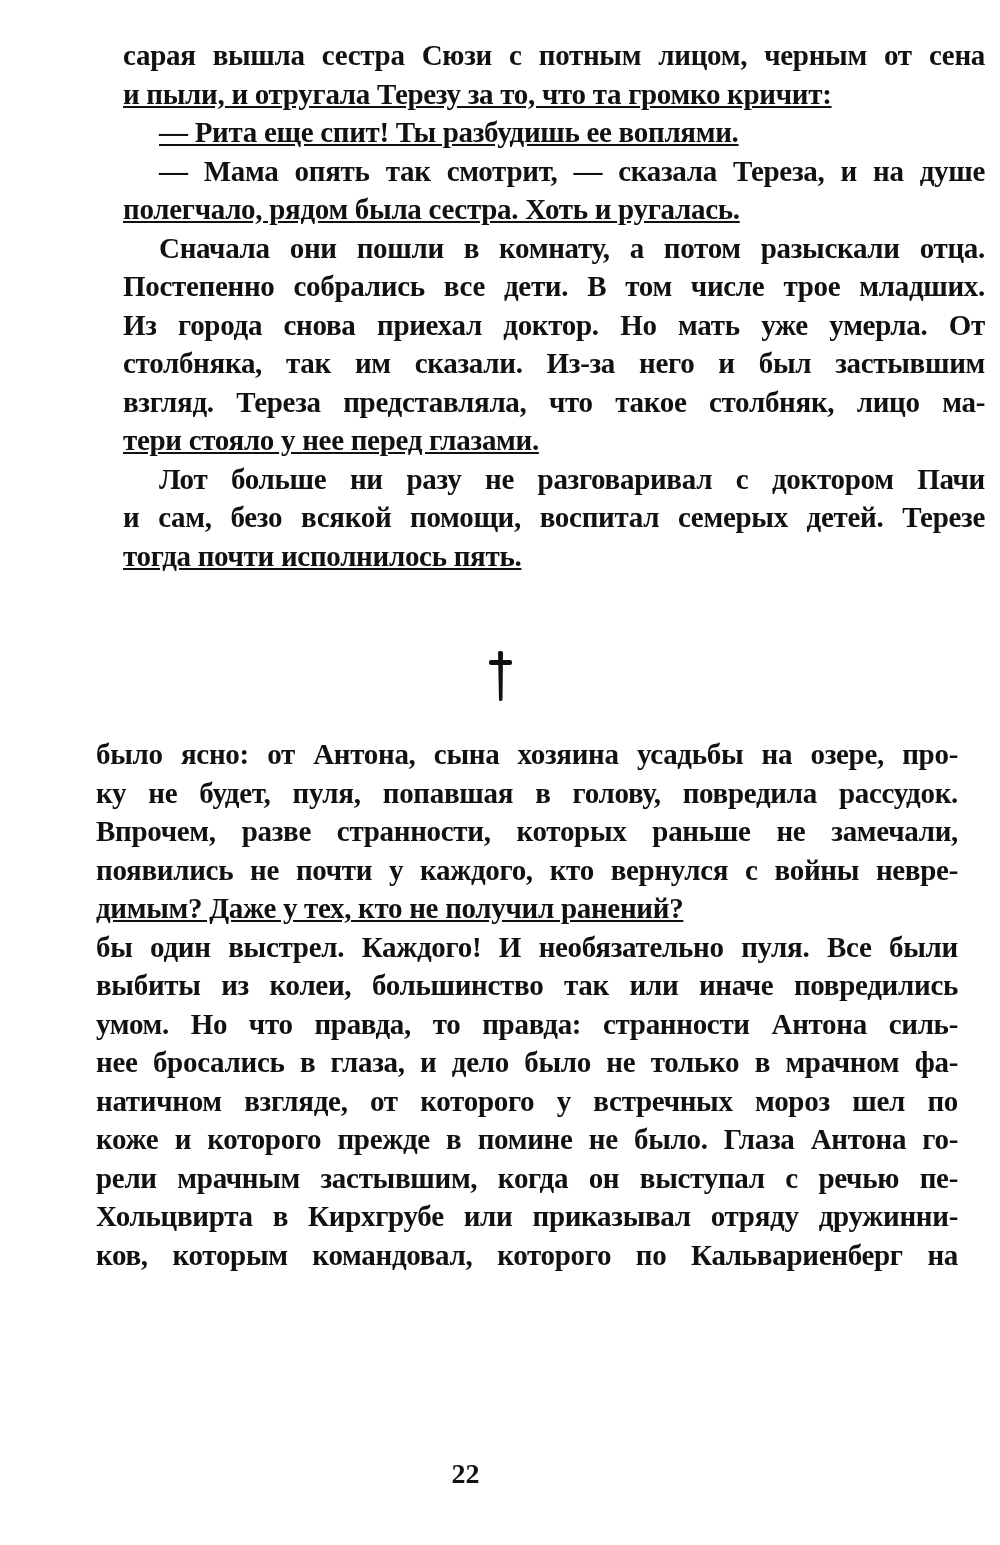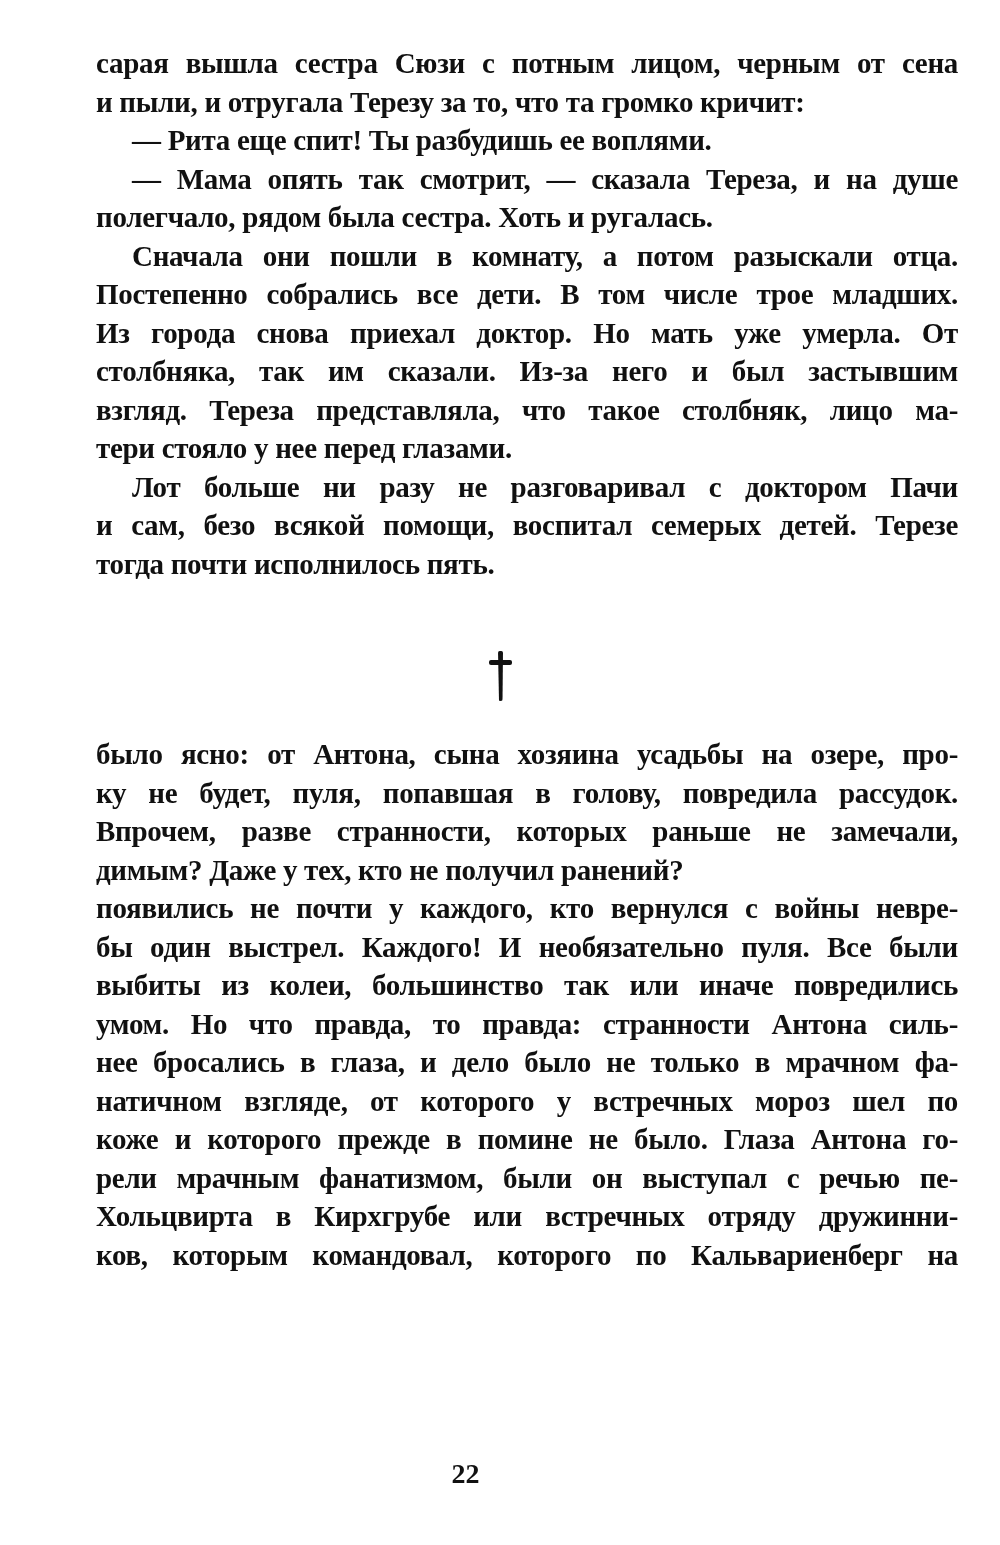--- a/index.html
+++ b/index.html
@@ -32,20 +32,21 @@
       line-height: 38.5px;
       font-size: 29px;
       font-weight: bold;
       white-space: nowrap;
       text-align: justify;
       text-align-last: justify;
       letter-spacing: -0.3px;
     }
     .line.last {
       text-align-last: left;
+      text-decoration: underline;
     }
     .line.indent {
       padding-left: 36px;
     }
     .section-break {
       position: absolute;
       left: 0;
       width: 1000px;
       top: 640px;
       height: 70px;
@@ -86,51 +87,51 @@
       font-size: 28px;
       font-weight: bold;
       line-height: 38px;
     }
   </style>
 </head>
 <body>
 
 <div class="page">
 
-  <div class="block" style="top: 44px;">
+  <div class="block" style="top: 36px; margin-left: 27px;">
     <span class="line">сарая вышла сестра Сюзи с потным лицом, черным от сена</span>
     <span class="line last">и пыли, и отругала Терезу за то, что та громко кричит:</span>
     <span class="line indent last">— Рита еще спит! Ты разбудишь ее воплями.</span>
     <span class="line indent">— Мама опять так смотрит, — сказала Тереза, и на душе</span>
     <span class="line last">полегчало, рядом была сестра. Хоть и ругалась.</span>
     <span class="line indent">Сначала они пошли в комнату, а потом разыскали отца.</span>
     <span class="line">Постепенно собрались все дети. В том числе трое младших.</span>
     <span class="line">Из города снова приехал доктор. Но мать уже умерла. От</span>
     <span class="line">столбняка, так им сказали. Из-за него и был застывшим</span>
     <span class="line">взгляд. Тереза представляла, что такое столбняк, лицо ма-</span>
     <span class="line last">тери стояло у нее перед глазами.</span>
     <span class="line indent">Лот больше ни разу не разговаривал с доктором Пачи</span>
     <span class="line">и сам, безо всякой помощи, воспитал семерых детей. Терезе</span>
     <span class="line last">тогда почти исполнилось пять.</span>
   </div>
 
   <div class="block" style="top: 735px;">
     <span class="line">было ясно: от Антона, сына хозяина усадьбы на озере, про-</span>
     <span class="line">ку не будет, пуля, попавшая в голову, повредила рассудок.</span>
     <span class="line">Впрочем, разве странности, которых раньше не замечали,</span>
+    <span class="line">появились не почти у каждого, кто вернулся с войны невре-</span>
     <span class="line last">димым? Даже у тех, кто не получил ранений?</span>
-    <span class="line">появились не почти у каждого, кто вернулся с войны невре-</span>
     <span class="line">бы один выстрел. Каждого! И необязательно пуля. Все были</span>
     <span class="line">выбиты из колеи, большинство так или иначе повредились</span>
     <span class="line">умом. Но что правда, то правда: странности Антона силь-</span>
     <span class="line">нее бросались в глаза, и дело было не только в мрачном фа-</span>
     <span class="line">натичном взгляде, от которого у встречных мороз шел по</span>
     <span class="line">коже и которого прежде в помине не было. Глаза Антона го-</span>
-    <span class="line">рели мрачным фанатизмом, были он выступал с речью пе-</span>
-    <span class="line">Хольцвирта в Кирхгрубе или встречных отряду дружинни-</span>
+    <span class="line">рели мрачным застывшим, когда он выступал с речью пе-</span>
+    <span class="line">Хольцвирта в Кирхгрубе или приказывал отряду дружинни-</span>
     <span class="line">ков, которым командовал, которого по Кальвариенберг на</span>
   </div>
 </div>
 
 <div class="section-break">
   <div class="dagger">
     <div class="stem"></div>
     <div class="bar"></div>
   </div>
 </div>

